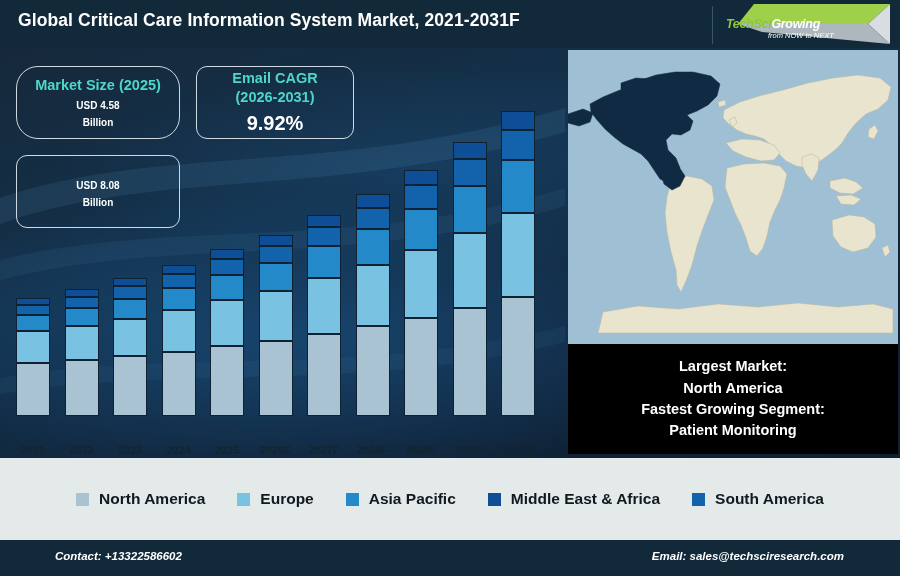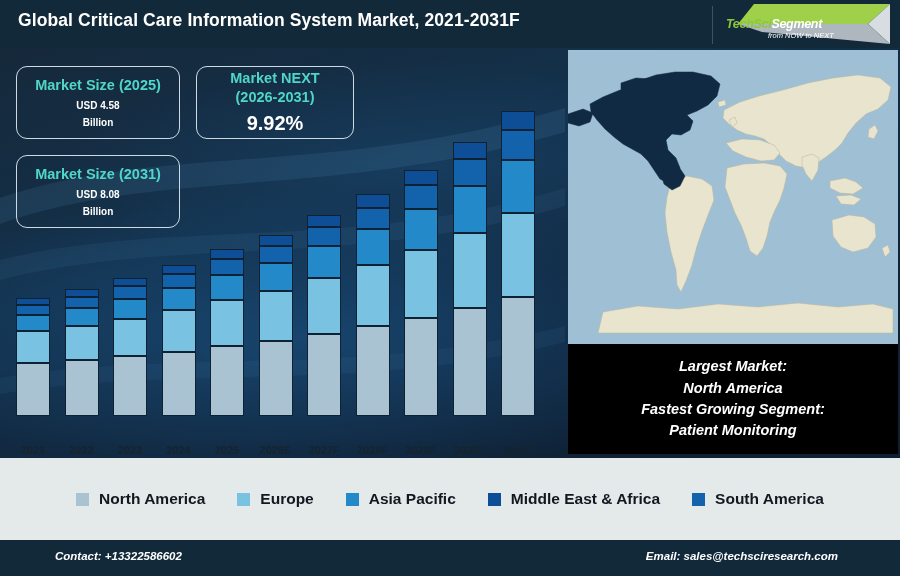--- a/index.html
+++ b/index.html
@@ -26,95 +26,94 @@
     overflow:hidden;}
   .swoosh{position:absolute;pointer-events:none;}
 
   
   .card{position:absolute;border:1.4px solid #cfd9e2;border-radius:11px;box-sizing:border-box;
         display:flex;flex-direction:column;align-items:center;justify-content:center;text-align:center;}
   .card-label{color:#4fd6c8;font-size:14.5px;font-weight:bold;line-height:1.25;}
   .card-value{color:#ffffff;font-size:10px;font-weight:bold;line-height:1.3;margin-top:4px;}
   .card-value.big{font-size:20px;text-align:right;}
 
-  #card-size-2025{left:16px;top:18px;width:164px;height:73px;}
+  #card-size-2025{left:16px;top:18px;width:164px;height:73px;border-radius:22px;}
   #card-cagr{left:196px;top:18px;width:158px;height:73px;}
   #card-size-2031{left:16px;top:107px;width:164px;height:73px;}
 
   
   .chart{position:absolute;left:0;top:0;width:565px;height:410px;}
   .bar{position:absolute;bottom:42px;width:34px;}
   .seg{width:100%;box-sizing:border-box;border:0.8px solid #0f2234;}
   .xlabels{position:absolute;left:0;bottom:2px;width:565px;height:20px;}
   .xlab{position:absolute;bottom:0;font-size:11px;font-weight:bold;color:#16242e;text-align:center;width:52px;}
 
   
   .mapbox{position:absolute;left:568px;top:50px;width:330px;height:295px;background:#9fc0d4;overflow:hidden;}
   .mapbox svg{display:block;width:330px;height:295px;}
 
   
   .infobox{position:absolute;left:568px;top:344px;width:330px;height:110px;background:#000000;
            display:flex;flex-direction:column;align-items:center;justify-content:center;}
-  .infoline{color:#ffffff;font-size:14.5px;font-weight:bold;line-height:1.48;text-align:left;font-style:italic;}
+  .infoline{color:#ffffff;font-size:14.5px;font-weight:bold;line-height:1.48;text-align:left;}
 
   
   .legend{position:absolute;left:0;top:458px;width:900px;height:82px;background:#e4e9ea;
           display:flex;align-items:center;justify-content:center;gap:0px;}
   .legend-item{display:flex;align-items:center;margin:0 16px;}
   .legend-sw{width:13px;height:13px;margin-right:10px;display:inline-block;}
   .legend-lb{font-size:15.5px;font-weight:bold;color:#111820;white-space:nowrap;}
 
   
   .footer{position:absolute;left:0;top:540px;width:900px;height:36px;background:#12293a;}
   .foot-l{position:absolute;left:55px;top:10px;font-size:11.5px;font-style:italic;font-weight:bold;color:#ffffff;}
-  .foot-r{position:absolute;right:62px;top:10px;font-size:11.5px;font-style:italic;font-weight:bold;color:#ffffff;}
+  .foot-r{position:absolute;right:56px;top:10px;font-size:11.5px;font-style:italic;font-weight:bold;color:#ffffff;}
 </style>
 </head>
 <body>
 
 <div id="page">
 
   <div class="header">
     <div class="header-title">Global Critical Care Information System Market, 2021-2031F</div>
     <div class="logo">
       <div class="logo-div"></div>
       <svg class="logo-arrow" viewBox="0 0 176 44">
         <polygon points="36,2 172,2 150,22 20,22" fill="#9fd04a"></polygon>
         <polygon points="150,22 172,2 172,42" fill="#d8dde2"></polygon>
         <polygon points="20,22 150,22 172,42 44,30" fill="#aeb7bd"></polygon>
       </svg>
       <div class="logo-text">
-        <span class="logo-a">TechSci</span><span class="logo-b">Segment</span>
+        <span class="logo-a">TechSci</span><span class="logo-b">Growing</span>
       </div>
       <div class="logo-tag">from NOW to NEXT</div>
     </div>
   </div>
 
   <div class="panel">
 
     <svg class="swoosh" width="565" height="410" viewBox="0 0 565 410">
       <path d="M0,150 C160,95 330,130 565,60 L565,84 C330,152 160,120 0,176 Z" fill="rgba(120,190,235,0.10)"></path>
       <path d="M0,212 C170,170 350,205 565,140 L565,158 C350,222 170,188 0,232 Z" fill="rgba(120,190,235,0.07)"></path>
       <path d="M0,330 C180,300 360,330 565,278 L565,294 C360,346 180,316 0,346 Z" fill="rgba(120,190,235,0.06)"></path>
     </svg>
 
     <div class="card" id="card-size-2025">
       <div class="card-label">Market Size (2025)</div>
       <div class="card-value">USD 4.58</div>
       <div class="card-value">Billion</div>
     </div>
 
     <div class="card" id="card-cagr">
-      <div class="card-label">Market NEXT</div>
+      <div class="card-label">Email CAGR</div>
       <div class="card-label">(2026-2031)</div>
       <div class="card-value big">9.92%</div>
     </div>
 
     <div class="card" id="card-size-2031">
-      <div class="card-label">Market Size (2031)</div>
       <div class="card-value">USD 8.08</div>
       <div class="card-value">Billion</div>
     </div>
 
     <div class="chart" id="chart">
       <div class="xlabels" id="xlabels">
           <div class="xlab" style="left: 7px;">2021</div>
           <div class="xlab" style="left: 55.5px;">2022</div>
           <div class="xlab" style="left: 104px;">2023</div>
           <div class="xlab" style="left: 152.5px;">2024</div>

